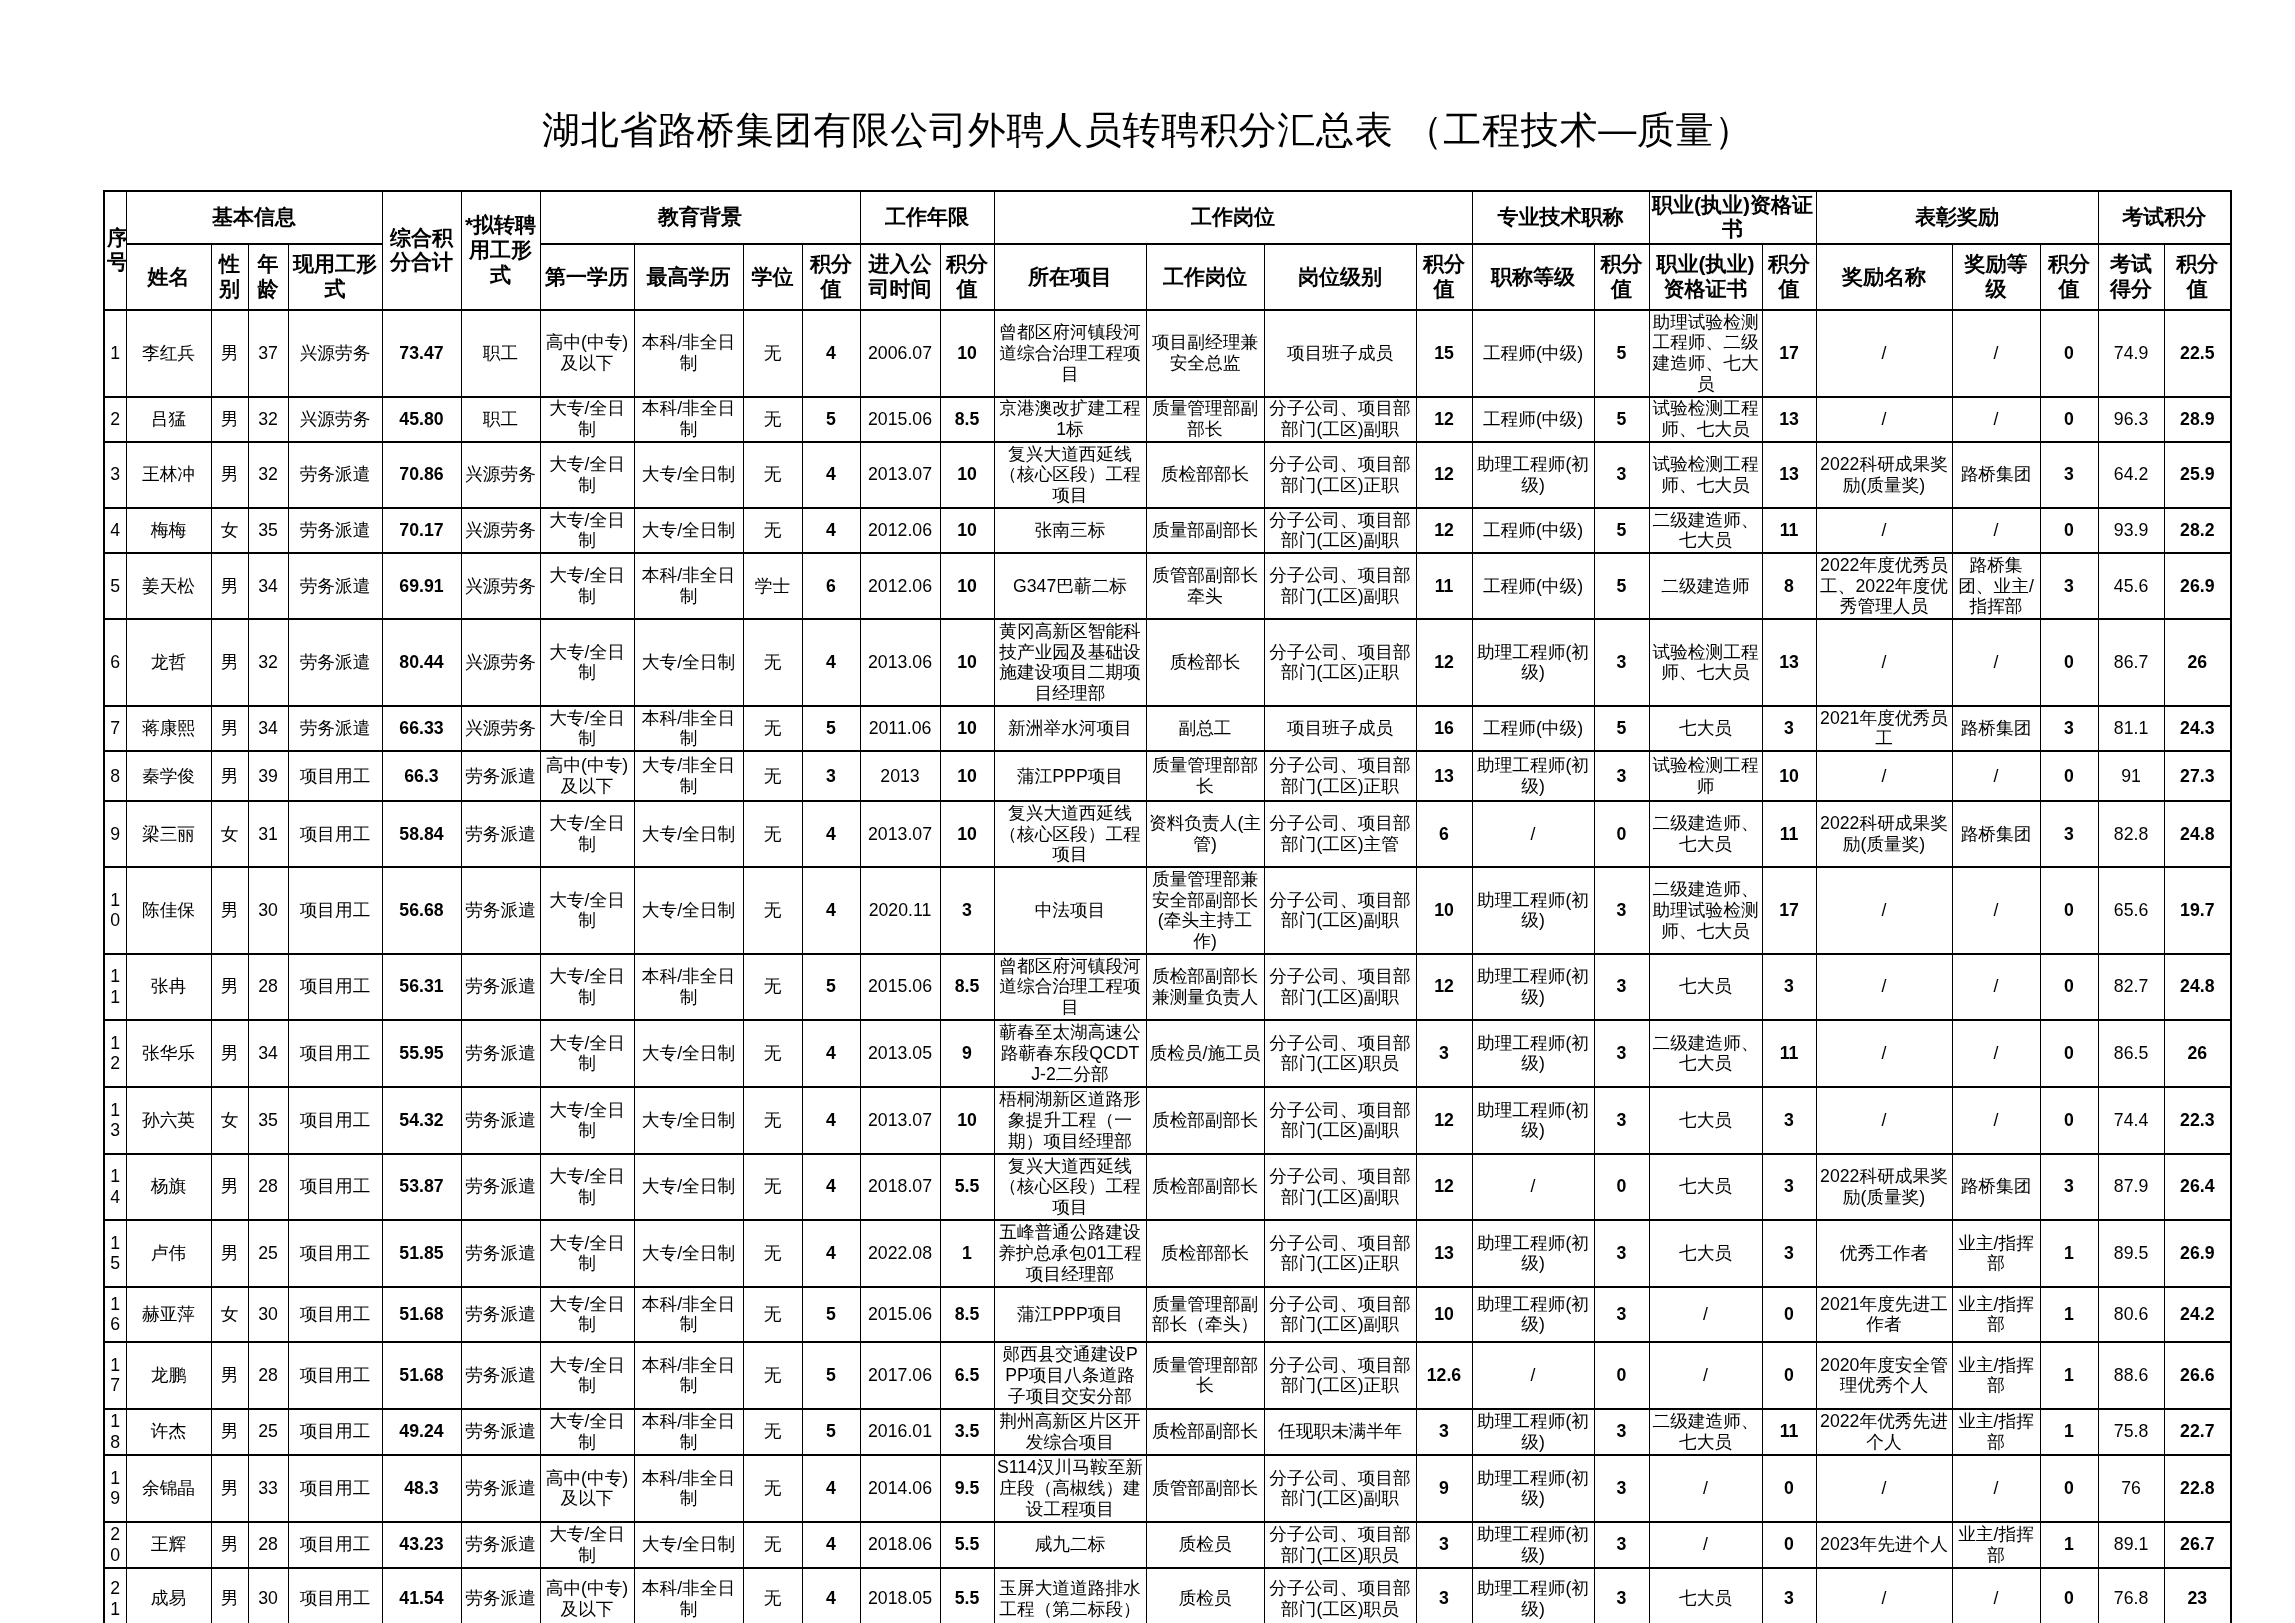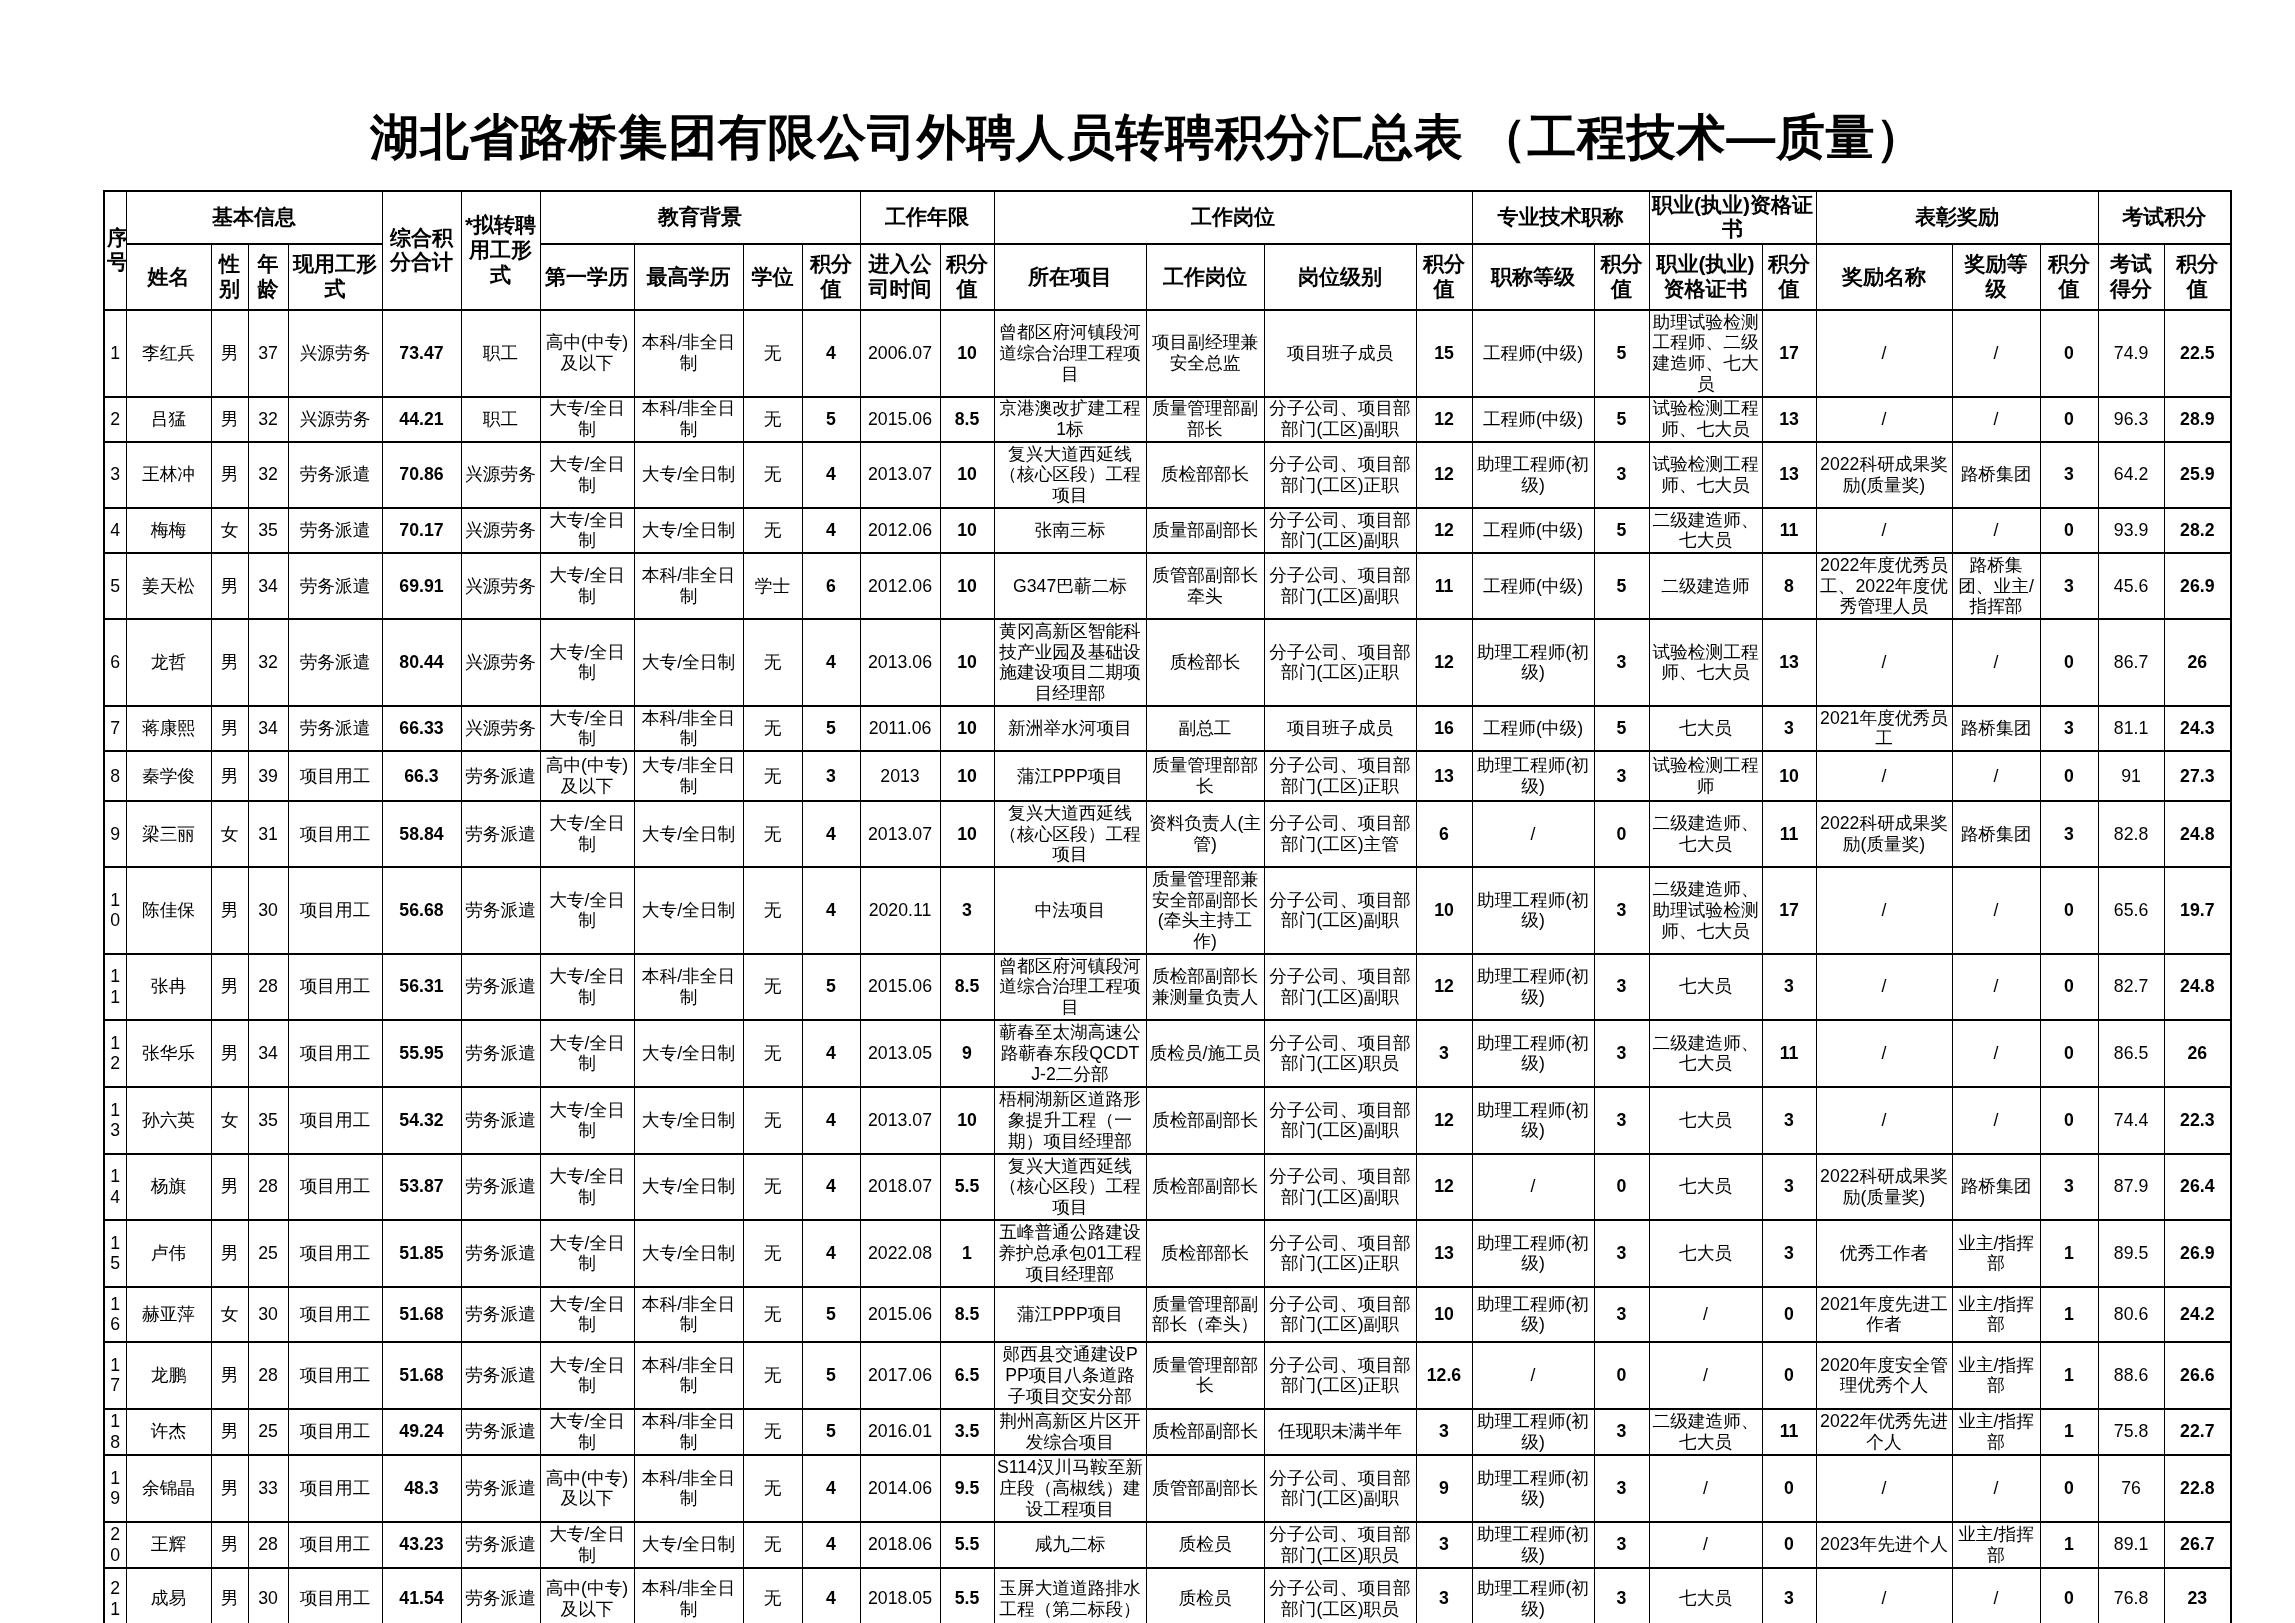--- a/index.html
+++ b/index.html
@@ -3,21 +3,21 @@
 <meta charset="utf-8">
 <style>
   html,body{margin:0;padding:0;}
   body{
     width:2295px;height:1623px;background:#ffffff;color:#000;
     font-family:"Liberation Sans","DejaVu Sans",sans-serif;
     position:relative;overflow:hidden;
   }
   .doc-title{
     position:absolute;top:105px;left:0;width:2295px;
-    text-align:center;font-size:49px;font-weight:bold;letter-spacing:0.7px;
+    text-align:center;font-size:38px;font-weight:normal;letter-spacing:0.7px;
   }
   table.score-table{
     position:absolute;left:103px;top:190px;width:2128px;
     border-collapse:collapse;table-layout:fixed;
     border:2.6px solid #000;
   }
   .score-table th,.score-table td{
     border:1.3px solid #000;
     border-top-width:2.6px;border-bottom-width:2.6px;
     text-align:center;vertical-align:middle;
@@ -133,21 +133,21 @@
         <td class="b">0</td>
         <td>74.9</td>
         <td class="b">22.5</td>
       </tr>
       <tr style="height: 44px;">
         <td>2</td>
         <td>吕猛</td>
         <td>男</td>
         <td>32</td>
         <td>兴源劳务</td>
-        <td class="b">44.21</td>
+        <td class="b">45.80</td>
         <td>职工</td>
         <td>大专/全日制</td>
         <td>本科/非全日制</td>
         <td>无</td>
         <td class="b">5</td>
         <td>2015.06</td>
         <td class="b">8.5</td>
         <td>京港澳改扩建工程1标</td>
         <td>质量管理部副部长</td>
         <td>分子公司、项目部部门(工区)副职</td>

